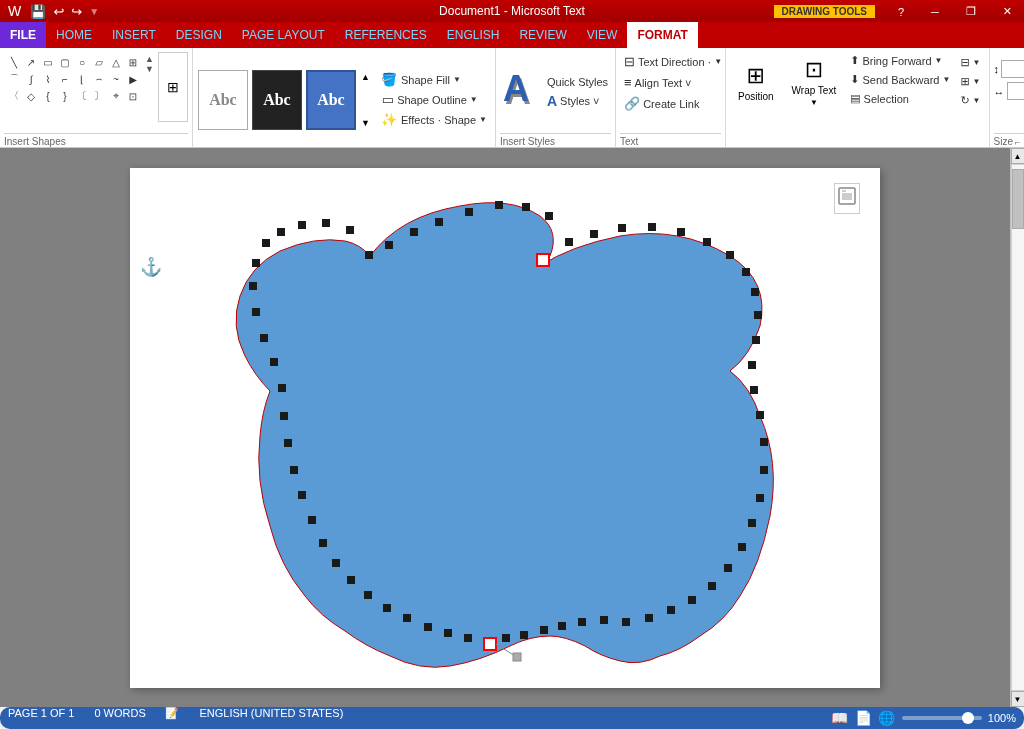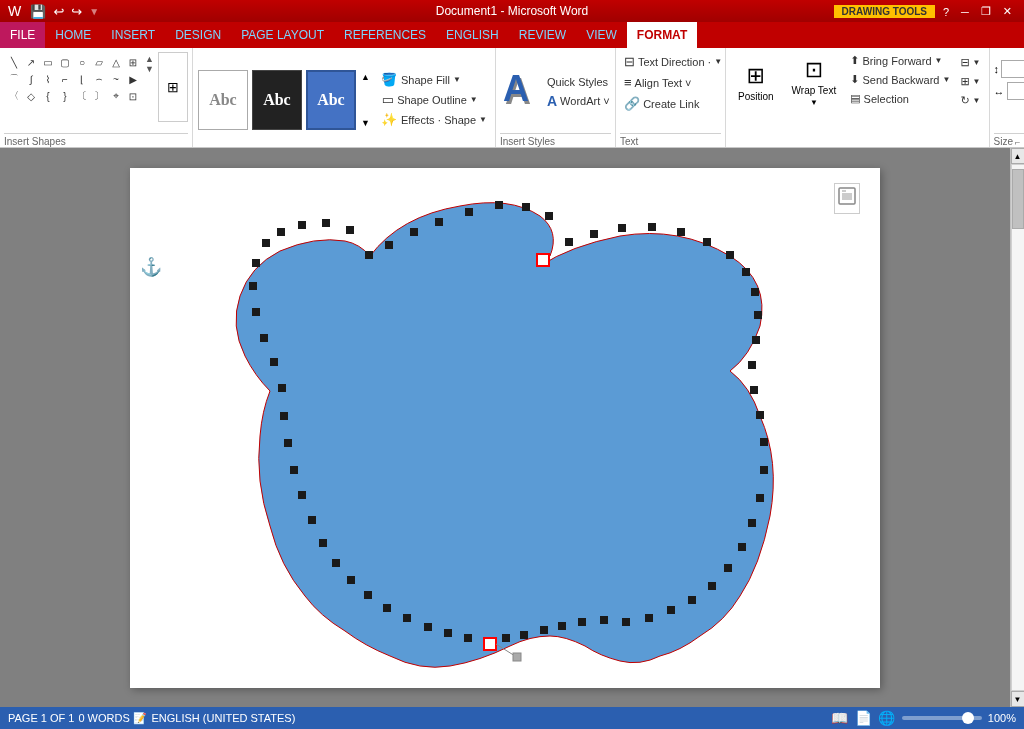--- a/index.html
+++ b/index.html
@@ -256,25 +256,25 @@
       border: 1px solid #ccc;
       padding: 2px;
       cursor: pointer;
     }
 
     
     .status-bar {
       height: 22px;
       background: #2b5fb0;
       display: flex;
-      align-items: center;
       padding: 0 8px;
       color: white;
       font-size: 11px;
-      gap: 4px;
+      gap: 20px;
+      border-radius: 10px;
     }
     .status-right {
       margin-left: auto;
       display: flex;
       align-items: center;
       gap: 6px;
     }
     .zoom-slider {
       width: 80px;
       height: 4px;
@@ -299,32 +299,32 @@
 
   <div class="title-bar">
     <div class="quick-access">
 
       <span style="color:white; font-size:14px; margin-right:4px;">W</span>
       <span class="qa-btn">💾</span>
       <span class="qa-btn">↩</span>
       <span class="qa-btn">↪</span>
       <span style="color:rgba(255,255,255,0.5); font-size:10px; margin-left:2px;">▼</span>
     </div>
-    <span class="title-bar-center">Document1 - Microsoft Word</span>
-    <div style="display:flex; align-items:flex-end; margin-left:auto; gap:4px;">
+    <span class="title-bar-center">Document1 - Microsoft Text</span>
+    <div style="display:flex; align-items:flex-end; margin-left:auto; gap:19px;">
       <span class="drawing-tools-badge">DRAWING TOOLS</span>
       <span class="title-bar-btn">?</span>
       <span class="title-bar-btn">─</span>
       <span class="title-bar-btn">❐</span>
       <span class="title-bar-btn">✕</span>
     </div>
   </div>
 
   <div class="ribbon-tabs">
-    <div class="ribbon-tab" style="background:#be185d; color:white; font-weight:400;">FILE</div>
+    <div class="ribbon-tab" style="background:#6d28d9; color:white; font-weight:700;">FILE</div>
     <div class="ribbon-tab">HOME</div>
     <div class="ribbon-tab">INSERT</div>
     <div class="ribbon-tab">DESIGN</div>
     <div class="ribbon-tab">PAGE LAYOUT</div>
     <div class="ribbon-tab">REFERENCES</div>
     <div class="ribbon-tab">ENGLISH</div>
     <div class="ribbon-tab">REVIEW</div>
     <div class="ribbon-tab">VIEW</div>
     <div class="ribbon-tab active">FORMAT</div>
   </div>
@@ -415,21 +415,21 @@
         <div style="position:relative; width:40px; height:60px; display:flex; align-items:center; justify-content:center;">
           <span style="font-size:36px; font-weight:bold; color:#888; position:absolute; top:8px; left:5px;">A</span>
           <span style="font-size:36px; font-weight:bold; color:#2b5fb0; position:absolute; top:5px; left:3px;">A</span>
         </div>
         <div class="ribbon-col" style="gap:1px;">
           <div class="ribbon-btn">
             <span>Quick Styles</span>
           </div>
           <div class="ribbon-btn">
             <span style="font-size:14px; color:#2b5fb0; font-weight:bold;">A</span>
-            <span>WordArt ˅</span>
+            <span>Styles ˅</span>
           </div>
         </div>
       </div>
       <div class="ribbon-group-label" style="display:flex; align-items:center; gap:2px;">Insert Styles</div>
     </div>
 
     <div class="ribbon-group" style="padding:4px 4px 0 4px; min-width:110px;">
       <div class="ribbon-group-content" style="flex-direction:column; gap:2px;">
         <div class="ribbon-btn">
           <span style="font-size:13px;">⊟</span>

